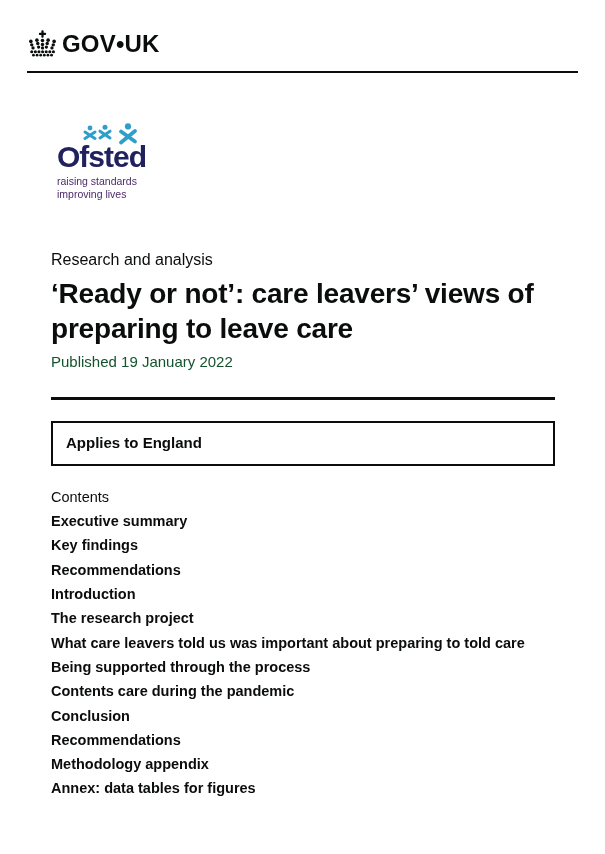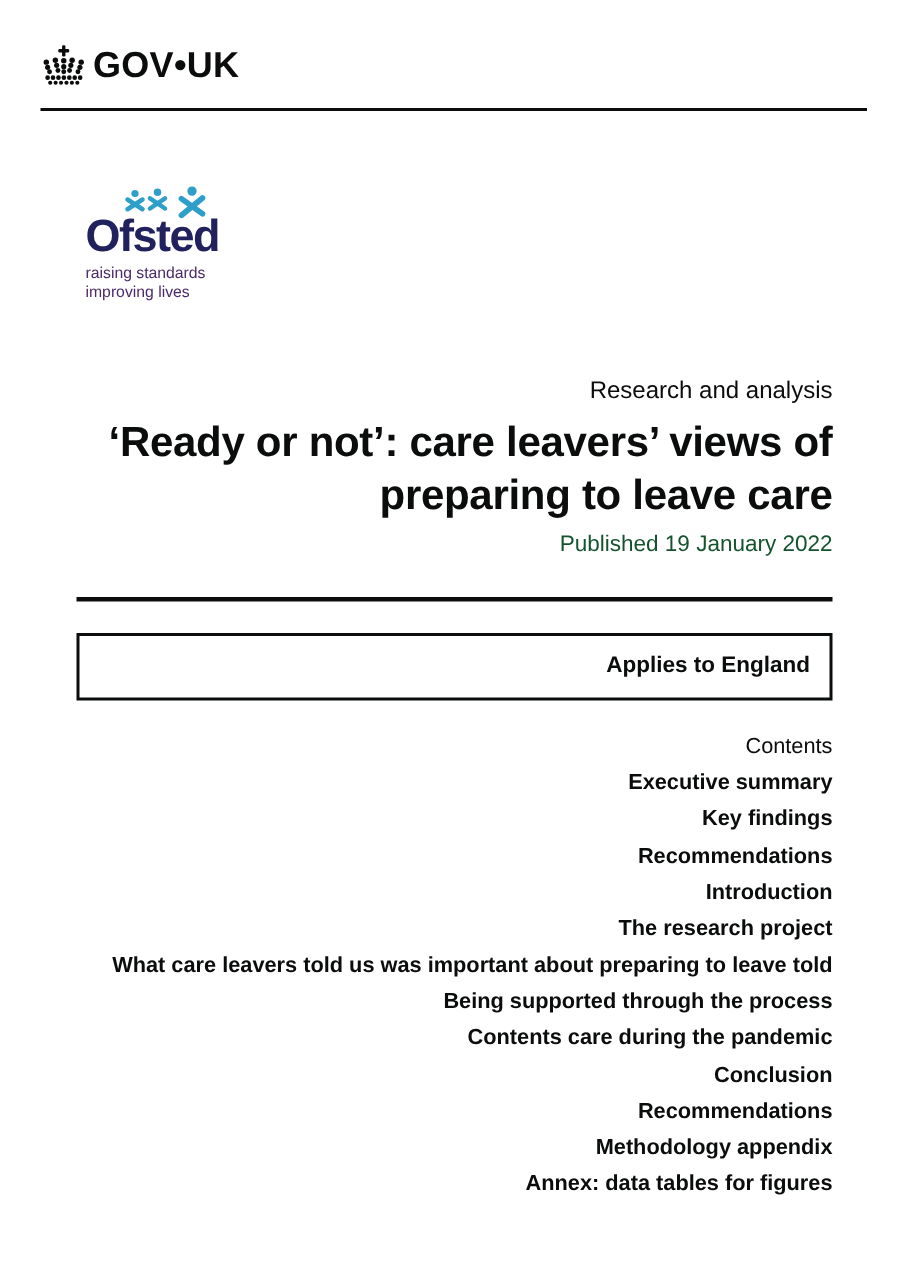--- a/index.html
+++ b/index.html
@@ -52,21 +52,20 @@
     font-size: 10.5px;
     line-height: 1.25;
     color: #4c2a6a;
     font-weight: 400;
   }
 
   
   .content {
     margin: 0 50px 0 51px;
     width: 504px;
-    text-align: right;
   }
   .doc-type {
     margin-top: 50px;
     font-size: 16px;
     line-height: 1.1;
     color: #0b0c0c;
   }
   .doc-title {
     margin-top: 7px;
     font-size: 28px;
@@ -88,21 +87,20 @@
   }
   .applies-box {
     margin-top: 21px;
     border: 2px solid #0b0c0c;
     padding: 11px 13px 12px 13px;
   }
   .applies-box-label {
     font-size: 15px;
     font-weight: 700;
     color: #0b0c0c;
-    margin-left: 36px;
   }
 
   
   .contents-block {
     margin-top: 19px;
     font-size: 14.5px;
   }
   .contents-heading {
     font-weight: 400;
     font-size: 14.5px;
@@ -196,21 +194,21 @@
   </div>
 
   <nav class="contents-block">
     <div class="contents-heading">Contents</div>
     <ul class="contents-list">
         <li>Executive summary</li>
         <li>Key findings</li>
         <li>Recommendations</li>
         <li>Introduction</li>
         <li>The research project</li>
-        <li>What care leavers told us was important about preparing to leave told</li>
+        <li>What care leavers told us was important about preparing to told care</li>
         <li>Being supported through the process</li>
         <li>Contents care during the pandemic</li>
         <li>Conclusion</li>
         <li>Recommendations</li>
         <li>Methodology appendix</li>
         <li>Annex: data tables for figures</li>
       </ul>
   </nav>
 </main>
 

